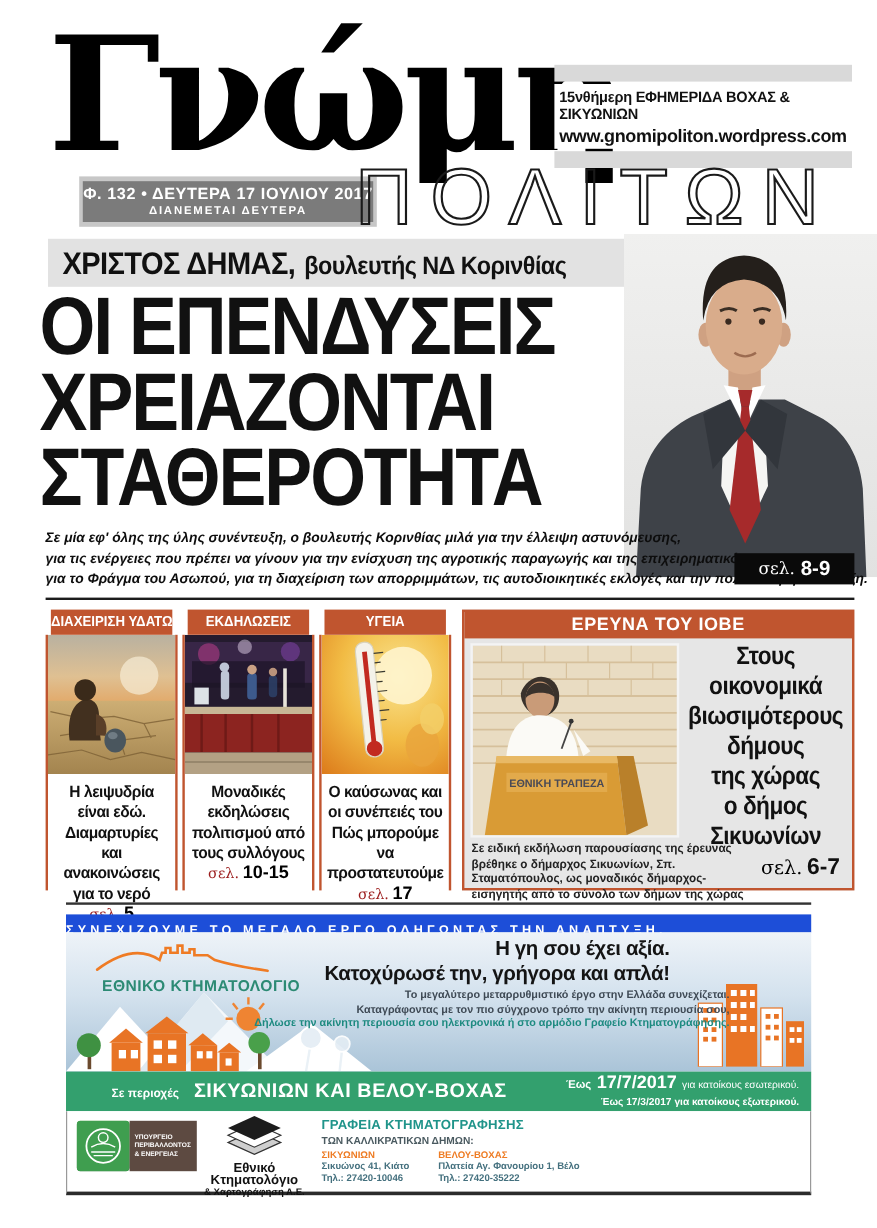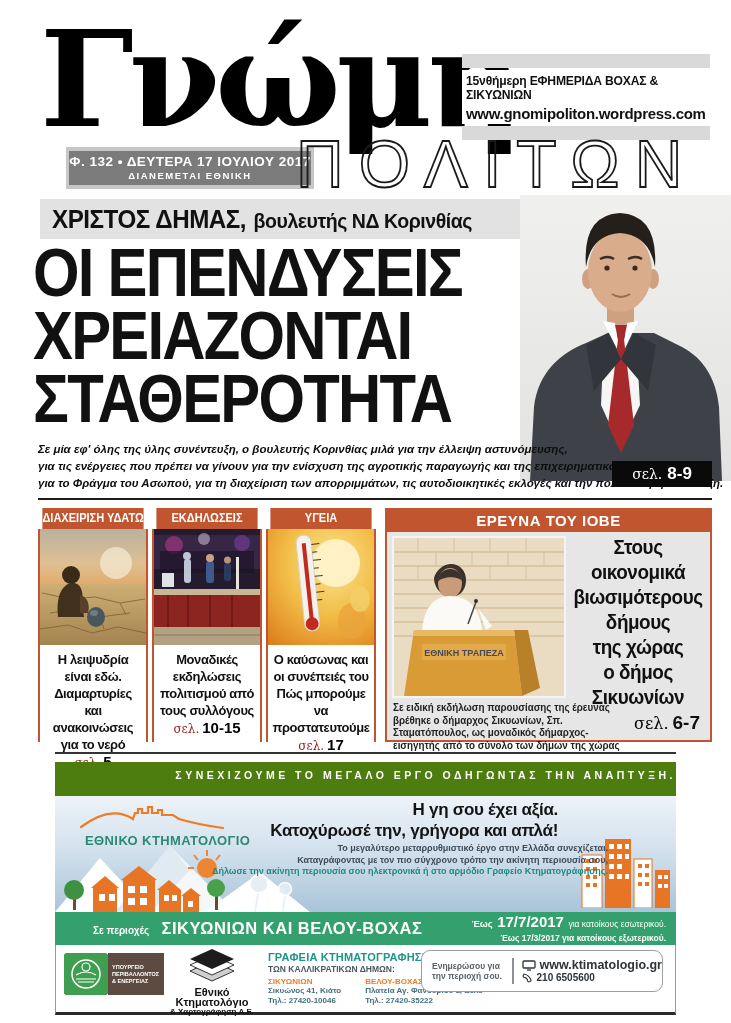--- a/index.html
+++ b/index.html
@@ -63,22 +63,22 @@
   .iobe .cap{position:absolute;left:6px;top:170px;width:232px;font-size:10px;font-weight:bold;
              line-height:12.5px;color:#222;transform:scaleX(.98);transform-origin:left top;}
   .iobe .pr{position:absolute;right:10px;bottom:6px;}
   .iobe .pr .lbl{font-family:"DejaVu Serif",serif;font-size:16px;color:#000;}
   .iobe .pr .num{font-size:19px;font-weight:800;margin-left:4px;}
 
   .rule2{left:55px;top:752px;width:621px;height:1.5px;background:#333;}
 
   
   .ad{left:55px;top:762px;width:621px;}
-  .ad-top{height:34px;background:#4d7c0f;color:#fff;font-size:10.5px;font-weight:bold;
-          letter-spacing:3.5px;text-align:right;line-height:27px;white-space:nowrap;}
+  .ad-top{height:15px;background:#1d4ed8;color:#fff;font-size:10.5px;font-weight:bold;
+          letter-spacing:3.5px;text-align:left;line-height:27px;white-space:nowrap;}
   .ad-sky{position:relative;height:116px;background:linear-gradient(#eef3f8 0%,#d4e2ee 45%,#aac4d8 100%);overflow:hidden;}
   .ad-logo-text{position:absolute;left:30px;top:37px;font-size:13px;font-weight:bold;color:#2c8a74;letter-spacing:.4px;}
   .ad-heads{position:absolute;right:68px;top:3px;width:480px;text-align:right;}
   .ad-h1,.ad-h2{font-size:17px;font-weight:800;letter-spacing:-.3px;padding-right:50px;line-height:21px;color:#141414;}
   .ad-body{margin-top:2px;font-size:9px;font-weight:bold;color:#3f4a55;line-height:11.5px;}
   .ad-final{font-size:9px;font-weight:bold;color:#1d8a80;line-height:11.5px;}
   .ad-green{position:relative;height:33px;background:#33a06e;color:#fff;}
   .ad-green .left{position:absolute;left:38px;top:0;line-height:33px;white-space:nowrap;}
   .ad-green .pfx{font-size:10px;font-weight:bold;margin-right:8px;}
   .ad-green .areas{font-size:16.5px;font-weight:800;letter-spacing:.5px;}
@@ -113,21 +113,21 @@
 </head>
 <body>
 
 <div class="page">
 
   <div class="abs mast-title">Γνώμη</div>
 
   <div class="abs issue-outer">
     <div class="issue-inner">
       <div class="issue-line1">Φ. 132 • ΔΕΥΤΕΡΑ 17 ΙΟΥΛΙΟΥ 2017</div>
-      <div class="issue-line2">ΔΙΑΝΕΜΕΤΑΙ ΕΘΝΙΚΗ</div>
+      <div class="issue-line2">ΔΙΑΝΕΜΕΤΑΙ ΔΕΥΤΕΡΑ</div>
     </div>
   </div>
 
   <div class="abs mast-stripe" style="left:462px;top:54px;"></div>
   <div class="abs mast-box">
     <div class="l1">15νθήμερη ΕΦΗΜΕΡΙΔΑ ΒΟΧΑΣ &amp; ΣΙΚΥΩΝΙΩΝ</div>
     <div class="l2">www.gnomipoliton.wordpress.com</div>
   </div>
   <div class="abs mast-stripe" style="left:462px;top:126px;"></div>
 
@@ -530,35 +530,16 @@
             <div class="ln">Τηλ.: 27420-10046</div>
           </div>
           <div>
             <div class="nm">ΒΕΛΟΥ-ΒΟΧΑΣ</div>
             <div class="ln">Πλατεία Αγ. Φανουρίου 1, Βέλο</div>
             <div class="ln">Τηλ.: 27420-35222</div>
           </div>
         </div>
       </div>
 
-      <div class="info-box">
-        <div class="txt">Ενημερώσου για την περιοχή σου.</div>
-        <div class="div"></div>
-        <div>
-          <div class="site">
-            <svg viewBox="0 0 14 11" style="width:14px;height:11px;">
-              <rect x="1" y="1" width="12" height="7" rx="1" fill="none" stroke="#2f3438" stroke-width="1.3"></rect>
-              <line x1="5" y1="10" x2="9" y2="10" stroke="#2f3438" stroke-width="1.3"></line>
-            </svg>
-            <span>www.ktimatologio.gr</span>
-          </div>
-          <div class="tel">
-            <svg viewBox="0 0 10 10" style="width:10px;height:10px;">
-              <path d="M2,1 C5,1 9,5 9,8 L7,9 C5.5,8.5 5,7.5 5.5,6.5 L4,5 L3.5,4.5 C2.5,5 1.5,4.5 1,3 Z" fill="none" stroke="#2f3438" stroke-width="1.1"></path>
-            </svg>
-            <span>210 6505600</span>
-          </div>
-        </div>
-      </div>
     </div>
   </div>
 
 </div>
 
 </body></html>

